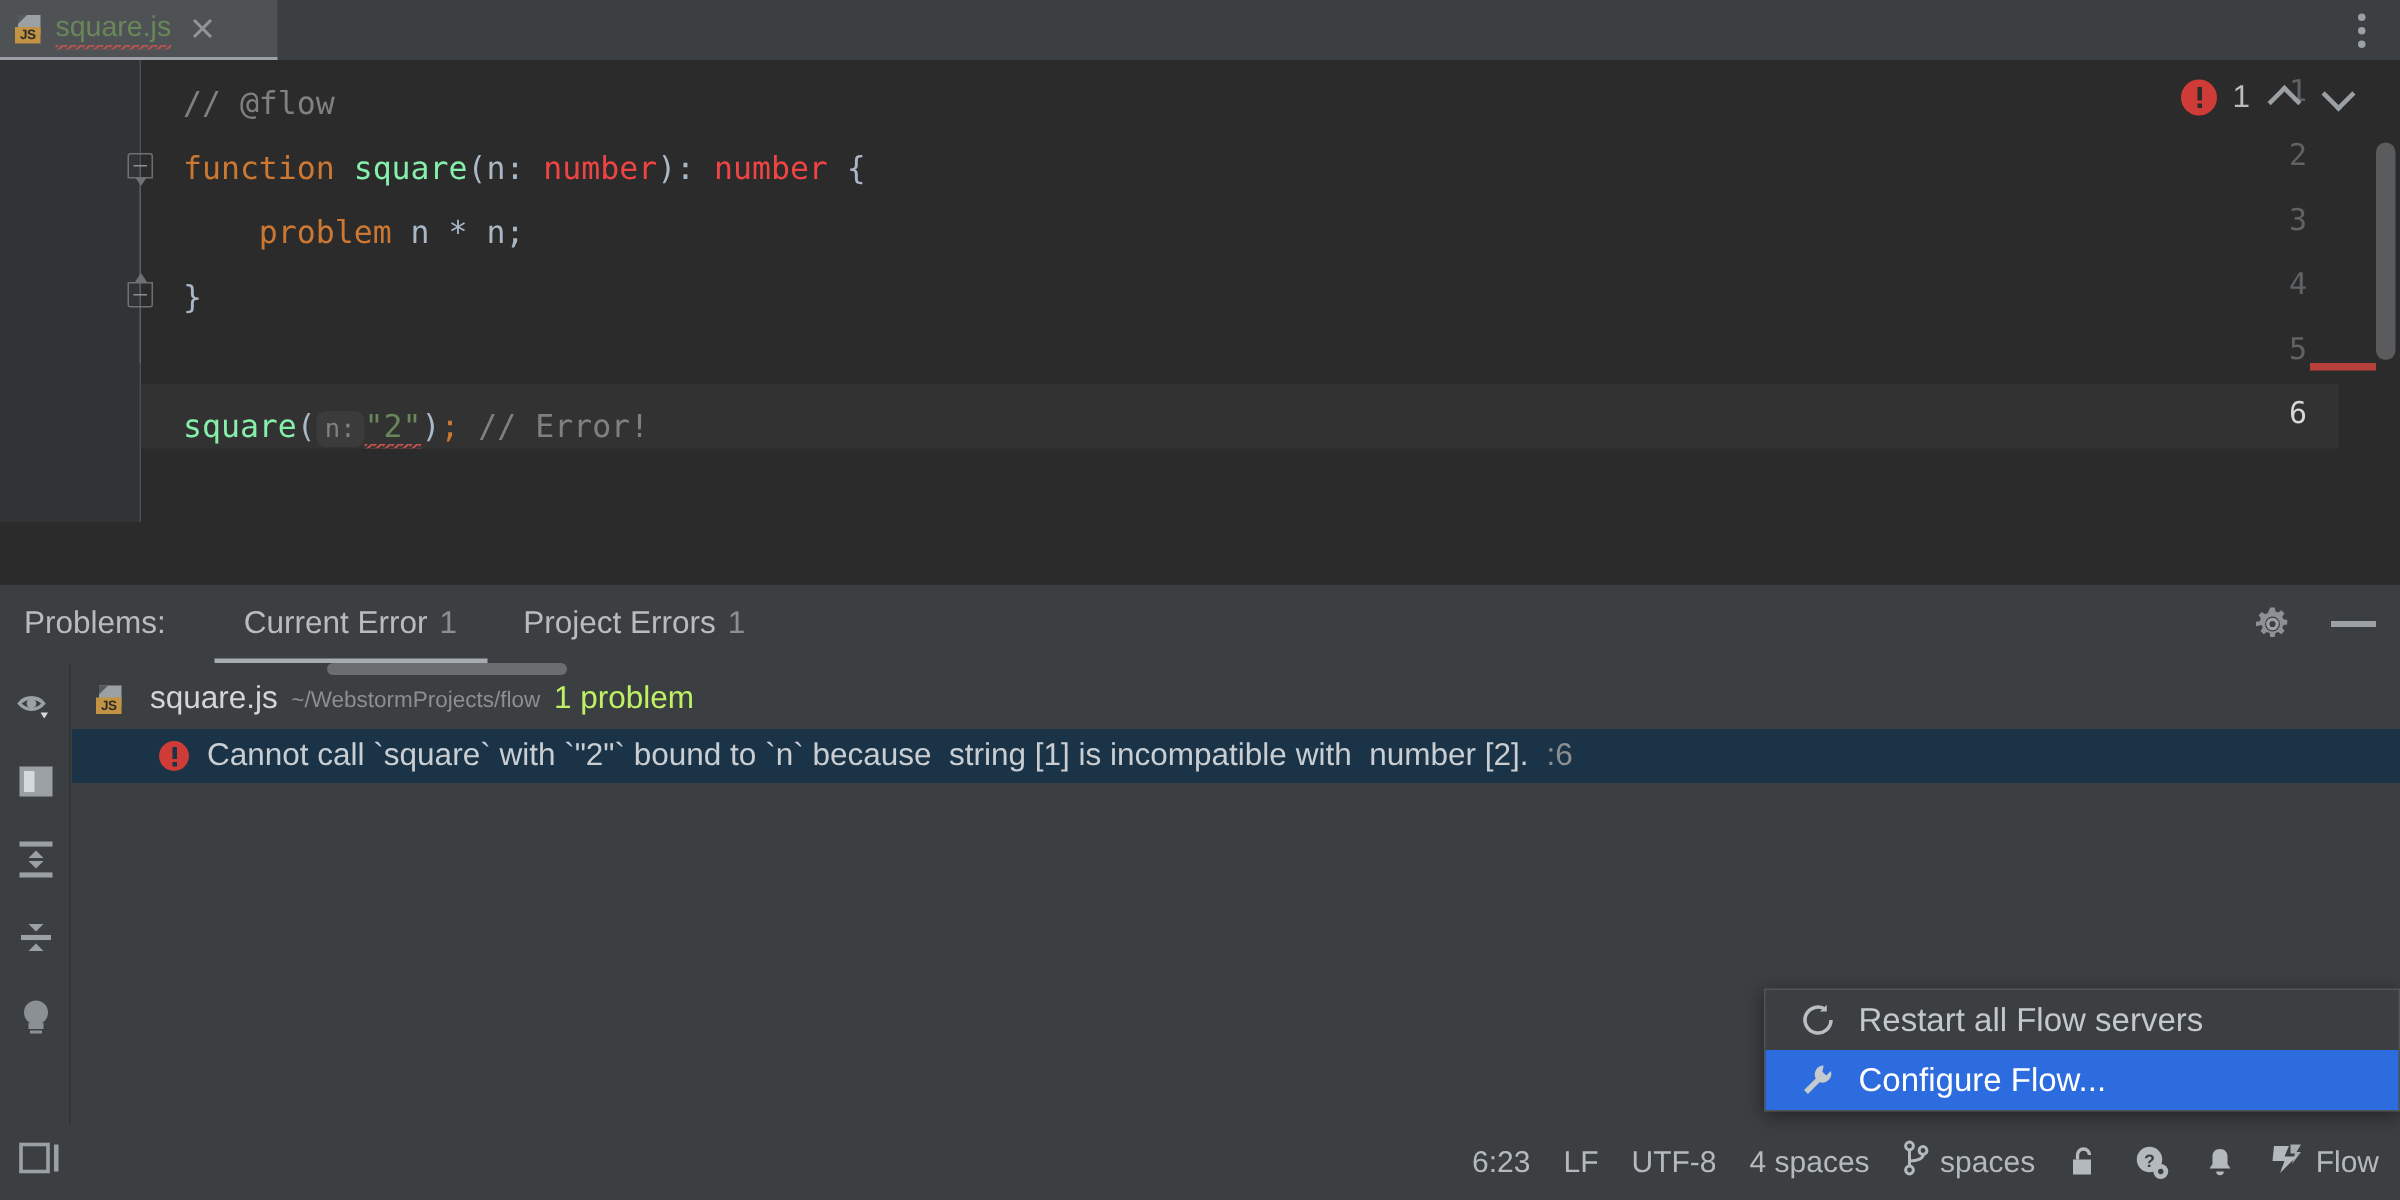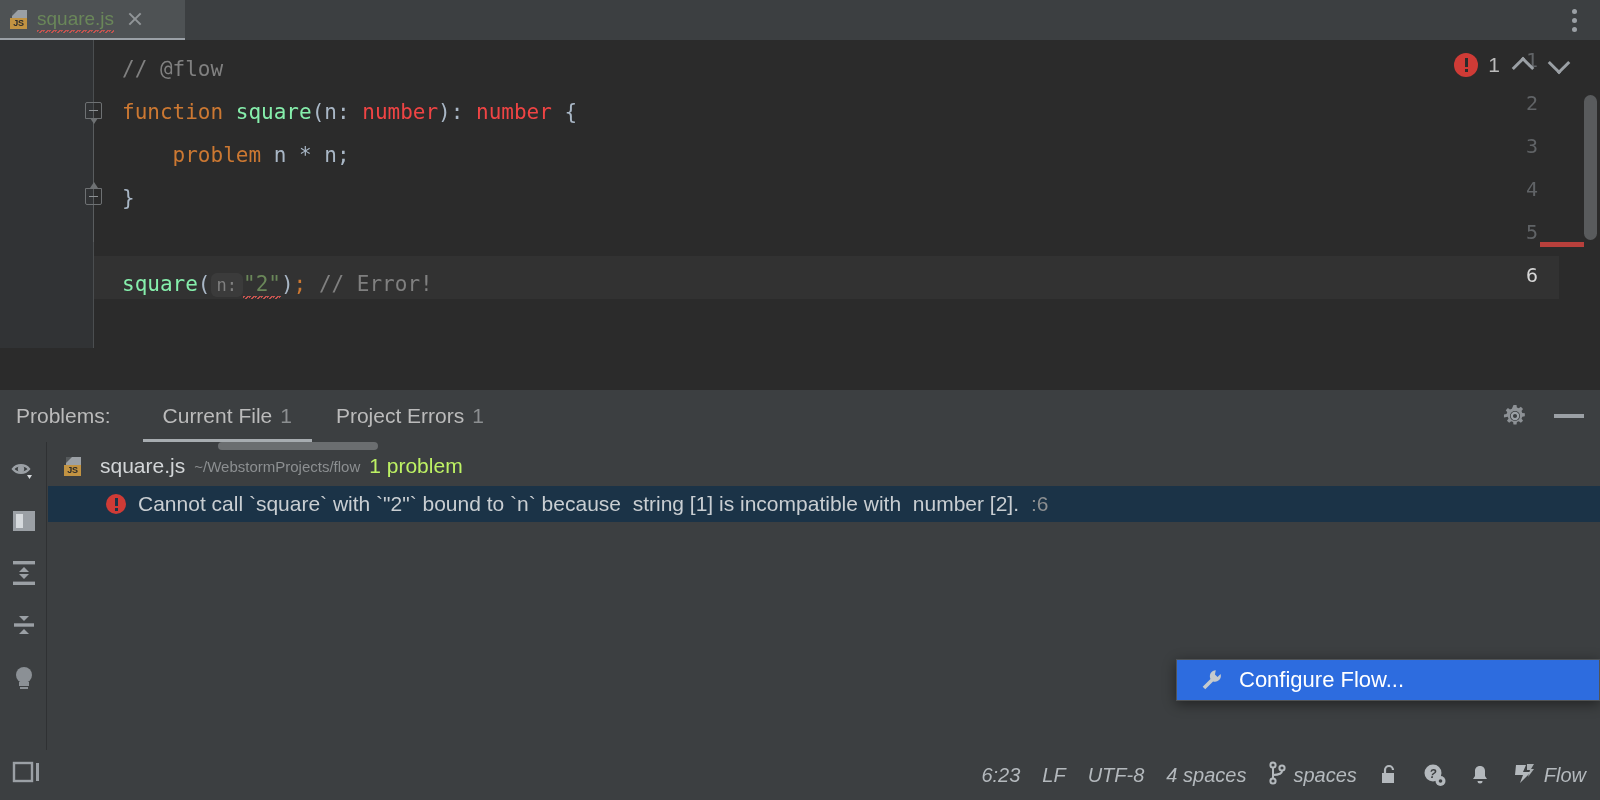--- a/index.html
+++ b/index.html
@@ -279,21 +279,21 @@
   
   .status {
     position: absolute; left: 0; top: 750px; width: 1600px; height: 50px;
     background: #3c3f41; display: flex; align-items: center;
   }
   .st-left { margin-left: 10px; width: 32px; height: 32px; }
   .st-right {
     margin-left: auto; display: flex; align-items: center; gap: 22px;
     margin-right: 14px; font-size: 20px; color: #b4b9bd;
   }
-  .st-item { display: flex; align-items: center; gap: 7px; font-style: italic; }
+  .st-item { display: flex; align-items: center; gap: 7px; }
   .sep-line { position: absolute; left: 0; top: 750px; width: 1600px; height: 1px; background: #323436; }
   svg { overflow: visible; }
 </style>
 </head>
 <body>
 
 <div id="app">
 
   <div class="tabbar">
     <div class="tab">
@@ -350,21 +350,21 @@
     <div class="vscroll"></div>
     <div class="vmark"></div>
   </div>
 
   <div class="gap"></div>
 
   <div class="panel-head">
     <span class="ph-title">Problems:</span>
 
     <div class="ptab active">
-      <span>Current File</span>
+      <span>Current Error</span>
       <span class="cnt">1</span>
     </div>
 
     <div class="ptab">
       <span>Project Errors</span>
       <span class="cnt">1</span>
     </div>
 
     <div class="ph-right">
       <span class="gear">
@@ -434,20 +434,29 @@
 
       <div class="trow-err">
         <span class="err-icon-sm"></span>
         <span class="err-msg">Cannot call `square` with `"2"` bound to `n` because  string [1] is incompatible with  number [2].</span>
         <span class="err-loc">:6</span>
       </div>
     </div>
   </div>
 
   <div class="ctxmenu">
+    <div class="mi">
+      <span class="mi-ico">
+        <svg width="26" height="26" viewBox="0 0 24 24">
+          <path d="M20 12a8 8 0 1 1-3.2-6.4" fill="none" stroke="#b9bec2" stroke-width="2.2"></path>
+          <path d="M17.4 2.6l0 4.2-4.2 0z" fill="#b9bec2"></path>
+        </svg>
+      </span>
+      <span>Restart all Flow servers</span>
+    </div>
     <div class="mi sel">
       <span class="mi-ico">
         <svg width="26" height="26" viewBox="0 0 24 24">
           <path d="M15.5 3a5.5 5.5 0 0 0-4.9 8l-7.2 7.2 2.4 2.4 7.2-7.2a5.5 5.5 0 0 0 6.9-6.9l-2.8 2.8-2.4-2.4z" fill="#c5cacd"></path>
         </svg>
       </span>
       <span>Configure Flow...</span>
     </div>
   </div>
 

